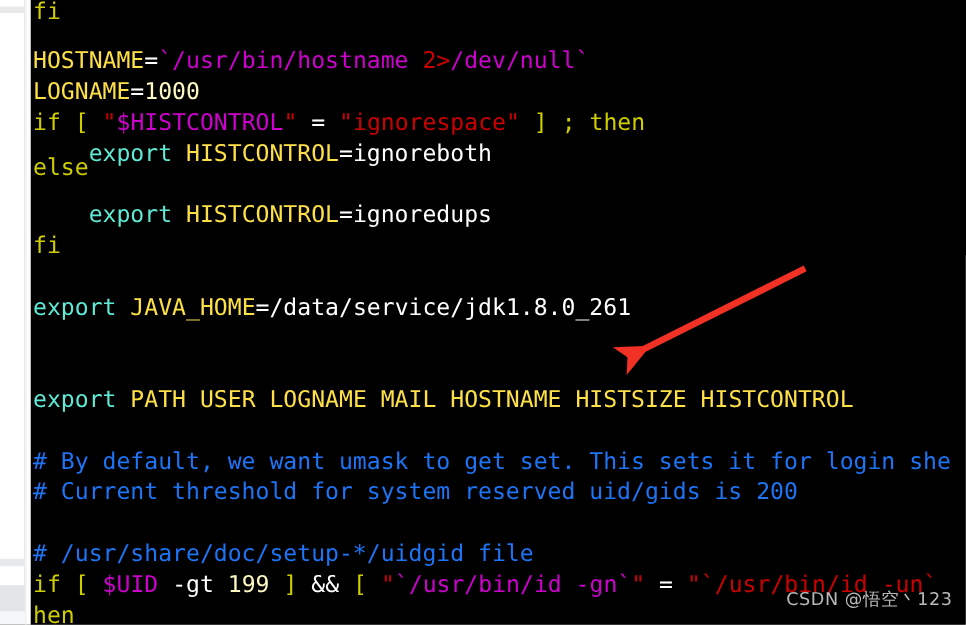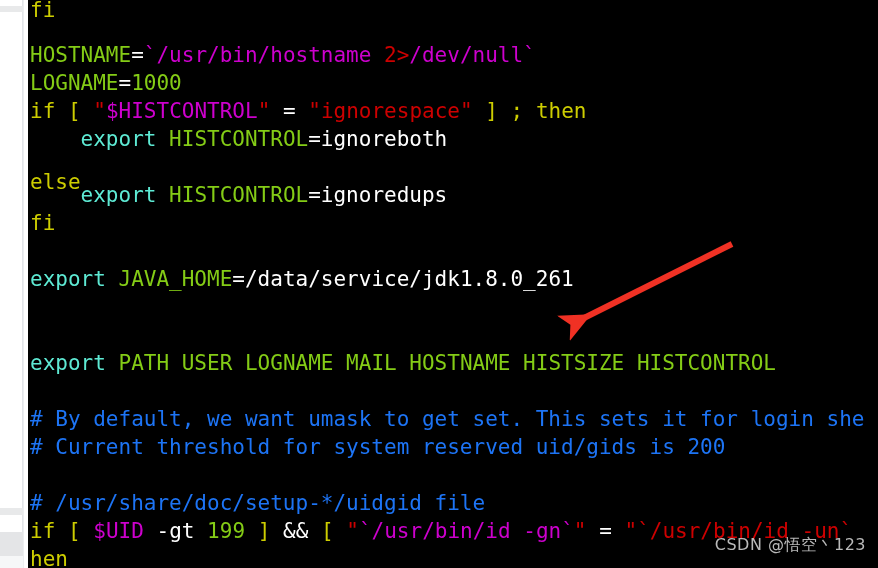--- a/index.html
+++ b/index.html
@@ -79,23 +79,23 @@
     white-space: pre;
     font-size: 21px;
     line-height: 28px;
     height: 28px;
     letter-spacing: 0px;
     font-family: "DejaVu Sans Mono", "Liberation Mono", monospace;
   }
   
   .kw   { color: #cdcd00; }              
   .stmt { color: #5eead4; }              
-  .ident{ color: #84cc16; }              
+  .ident{ color: #fde047; }              
   .str  { color: #cd0000; }              
-  .num  { color: #84cc16; }
+  .num  { color: #fef9c3; }
   .var  { color: #cd00cd; }              
   .pln  { color: #ffffff; }              
   .cmt  { color: #1d74f5; }
   .cursor {
     background: #00ff00;
     color: #000000;
   }
 
   
   #arrow {
@@ -137,21 +137,21 @@
   </div>
 
   <div id="terminal">
 
   <div class="line" style="top: -4px;"><span class="kw">fi</span></div>
       <div class="line" style="top: 24px;"></div>
       <div class="line" style="top: 41px;"><span class="ident">HOSTNAME</span><span class="pln">=</span><span class="var">`/usr/bin/hostname </span><span class="str">2&gt;</span><span class="var">/dev/null`</span></div>
       <div class="line" style="top: 69px;"><span class="ident">LOGNAME</span><span class="pln">=</span><span class="num">1000</span></div>
       <div class="line" style="top: 97px;"><span class="kw">if</span><span class="pln"> </span><span class="kw">[</span><span class="pln"> </span><span class="str">"</span><span class="var">$HISTCONTROL</span><span class="str">"</span><span class="pln"> </span><span class="pln">=</span><span class="pln"> </span><span class="str">"ignorespace"</span><span class="pln"> </span><span class="kw">]</span><span class="pln"> </span><span class="kw">;</span><span class="pln"> </span><span class="kw">then</span></div>
       <div class="line" style="top: 125px;"><span class="pln">    </span><span class="stmt">export</span><span class="pln"> </span><span class="ident">HISTCONTROL</span><span class="pln">=ignoreboth</span></div>
-      <div class="line" style="top: 168px;"><span class="kw">else</span></div>
+      <div class="line" style="top: 138px;"><span class="kw">else</span></div>
       <div class="line" style="top: 181px;"><span class="pln">    </span><span class="stmt">export</span><span class="pln"> </span><span class="ident">HISTCONTROL</span><span class="pln">=ignoredups</span></div>
       <div class="line" style="top: 209px;"><span class="kw">fi</span></div>
       <div class="line" style="top: 237px;"></div>
       <div class="line" style="top: 265px;"><span class="stmt">export</span><span class="pln"> </span><span class="ident">JAVA_HOME</span><span class="pln">=</span><span class="pln">/data/service/jdk1.8.0_261</span></div>
       <div class="line" style="top: 321px;"></div>
       <div class="line" style="top: 349px;"><span class="stmt">export</span><span class="pln"> </span><span class="ident">PATH USER LOGNAME MAIL HOSTNAME HISTSIZE HISTCONTROL</span></div>
       <div class="line" style="top: 377px;"></div>
       <div class="line" style="top: 405px;"><span class="cmt"># By default, we want umask to get set. This sets it for login she</span></div>
       <div class="line" style="top: 433px;"><span class="cmt"># Current threshold for system reserved uid/gids is 200</span></div>
       <div class="line" style="top: 489px;"><span class="cmt"># /usr/share/doc/setup-*/uidgid file</span></div>

